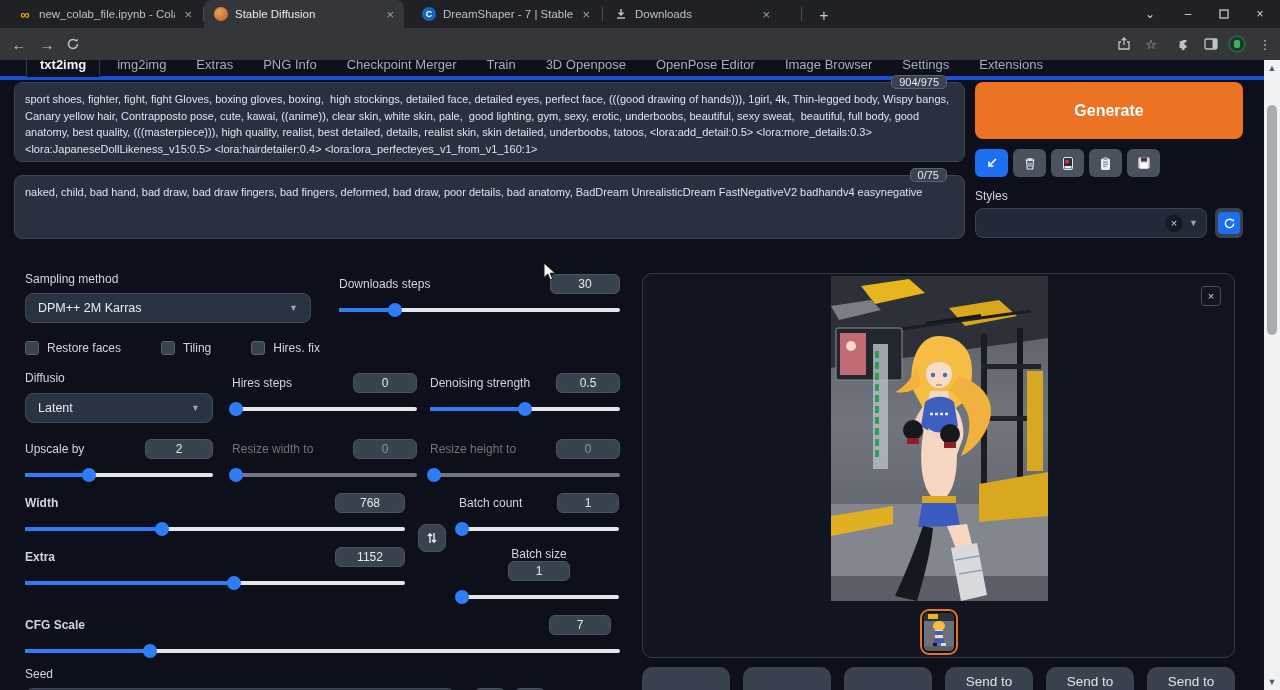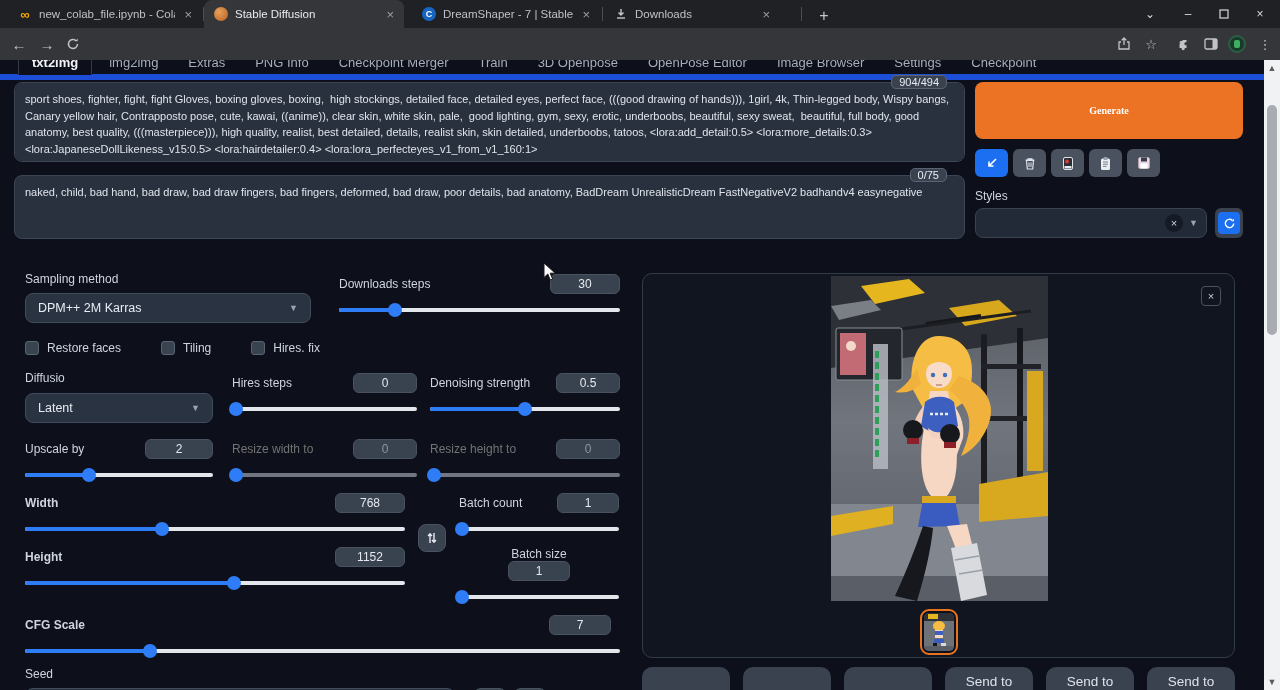--- a/index.html
+++ b/index.html
@@ -31,38 +31,38 @@
   .urlpill .url { color:#e8eaed; font-size:12.5px; }
   .tbr { position:absolute; top:6px; width:22px; height:20px; display:flex; align-items:center;
     justify-content:center; color:#c0c4c9; font-size:13px; }
   .avatar { width:18px; height:18px; border-radius:50%; background:#173a2a; border:2px solid #2c5e44;
     position:relative; }
   .avatar::after{ content:""; position:absolute; left:4px; top:3px; width:6px; height:8px;
     background:#3fae63; border-radius:2px; }
 
   
   .page { position:absolute; top:60px; left:0; width:1264px; height:630px; background:#0d101a; overflow:hidden; }
-  .navtabs { position:absolute; top:0; left:0; right:0; height:20px; border-bottom:6px solid #1d4ed8;
-    padding-left:18px; display:flex; align-items:flex-end; gap:4px; }
+  .navtabs { position:absolute; top:0; left:0; right:0; height:20px; border-bottom:4px solid #1d4ed8;
+    padding-left:26px; display:flex; align-items:flex-end; gap:4px; }
   .ntab { color:#a6adbb; font-size:13px; padding:2px 13px 4px; }
   .ntab.active { color:#f3f5f8; font-weight:bold; border:1px solid #333b4b; border-bottom:1px solid #0d101a;
     border-radius:5px 5px 0 0; margin-bottom:-1px; }
 
   .toprow { position:absolute; top:22px; left:14px; width:1229px; display:flex; }
   .prompts { flex:1; min-width:0; }
   .pwrap { position:relative; margin-bottom:13px; }
   textarea.prompt { width:100%; background:#2a313e; border:1px solid #3c4554; border-radius:8px;
     color:#dfe4ec; font-size:11px; line-height:1.5; padding:8px 10px; resize:none;
     font-family:"Liberation Sans","DejaVu Sans",sans-serif; display:block; }
   .counter { position:absolute; top:-7px; right:18px; background:#3a4250; border:1px solid #5a6372;
     border-radius:5px; color:#e6eaf1; font-size:11px; padding:0px 7px; }
 
   .gencol { width:268px; margin-left:10px; }
   .genbtn { width:100%; height:57px; background:#ec7324; border:none; border-radius:8px; color:#fff;
-    font-size:10px; font-weight:bold; font-family:Liberation Serif, serif; }
+    font-size:16px; font-weight:bold; font-family:Liberation Sans, sans-serif; }
   .iconrow { display:flex; gap:5px; margin-top:10px; }
   .sqbtn { width:33px; height:28px; background:#4a5260; border-radius:6px; display:flex;
     align-items:center; justify-content:center; }
   .sqbtn.blue { background:#1d6ff2; }
   .styles-label { color:#cfd4de; font-size:12px; margin-top:12px; }
   .styles-row { display:flex; margin-top:5px; gap:8px; }
   .styles-dd { flex:1; height:30px; background:#222a37; border:1px solid #3a4352; border-radius:8px;
     display:flex; align-items:center; justify-content:flex-end; padding:0 8px; gap:6px; }
   .clearx { width:18px; height:18px; border-radius:50%; background:#151b26; color:#cfd4de;
     font-size:11px; display:flex; align-items:center; justify-content:center; }
@@ -202,28 +202,28 @@
       <div class="ntab active">txt2img</div>
       <div class="ntab">img2img</div>
       <div class="ntab">Extras</div>
       <div class="ntab">PNG Info</div>
       <div class="ntab">Checkpoint Merger</div>
       <div class="ntab">Train</div>
       <div class="ntab">3D Openpose</div>
       <div class="ntab">OpenPose Editor</div>
       <div class="ntab">Image Browser</div>
       <div class="ntab">Settings</div>
-      <div class="ntab">Checkpoint</div>
+      <div class="ntab">Extensions</div>
     </div>
 
     <div class="toprow">
       <div class="prompts">
         <div class="pwrap">
           <textarea class="prompt" rows="5" style="height: 80px;">sport shoes, fighter, fight, fight Gloves, boxing gloves, boxing,  high stockings, detailed face, detailed eyes, perfect face, (((good drawing of hands))), 1girl, 4k, Thin-legged body, Wispy bangs, Canary yellow hair, Contrapposto pose, cute, kawai, ((anime)), clear skin, white skin, pale,  good lighting, gym, sexy, erotic, underboobs, beautiful, sexy sweat,  beautiful, full body, good anatomy, best quality, (((masterpiece))), high quality, realist, best detailed, details, realist skin, skin detailed, underboobs, tatoos, &lt;lora:add_detail:0.5&gt; &lt;lora:more_details:0.3&gt; &lt;lora:JapaneseDollLikeness_v15:0.5&gt; &lt;lora:hairdetailer:0.4&gt; &lt;lora:lora_perfecteyes_v1_from_v1_160:1&gt;</textarea>
-          <div class="counter">904/494</div>
+          <div class="counter">904/975</div>
         </div>
         <div class="pwrap">
           <textarea class="prompt" rows="4" style="height: 64px;">naked, child, bad hand, bad draw, bad draw fingers, bad fingers, deformed, bad draw, poor details, bad anatomy, BadDream UnrealisticDream FastNegativeV2 badhandv4 easynegative</textarea>
           <div class="counter">0/75</div>
         </div>
       </div>
 
       <div class="gencol">
         <button class="genbtn">Generate</button>
         <div class="iconrow">
@@ -383,21 +383,21 @@
         <div style="width:380px;">
           <div class="shead">
             <span class="lbl" style="font-weight:bold">Width</span>
             <span class="numbox" style="width:70px">768</span>
           </div>
           <div class="slider" style="--p:36%;margin-top:14px;">
               <div class="fill"></div>
               <div class="knob"></div>
             </div>
           <div class="shead" style="margin-top:16px;">
-            <span class="lbl" style="font-weight:bold">Height</span>
+            <span class="lbl" style="font-weight:bold">Extra</span>
             <span class="numbox" style="width:70px">1152</span>
           </div>
           <div class="slider" style="--p:55%;margin-top:14px;">
               <div class="fill"></div>
               <div class="knob"></div>
             </div>
         </div>
         <div style="width:54px;position:relative;">
           <div class="minibtn" style="position:absolute;left:13px;top:31px;width:28px;height:28px;">
             <svg width="12" height="14" viewBox="0 0 12 14">

